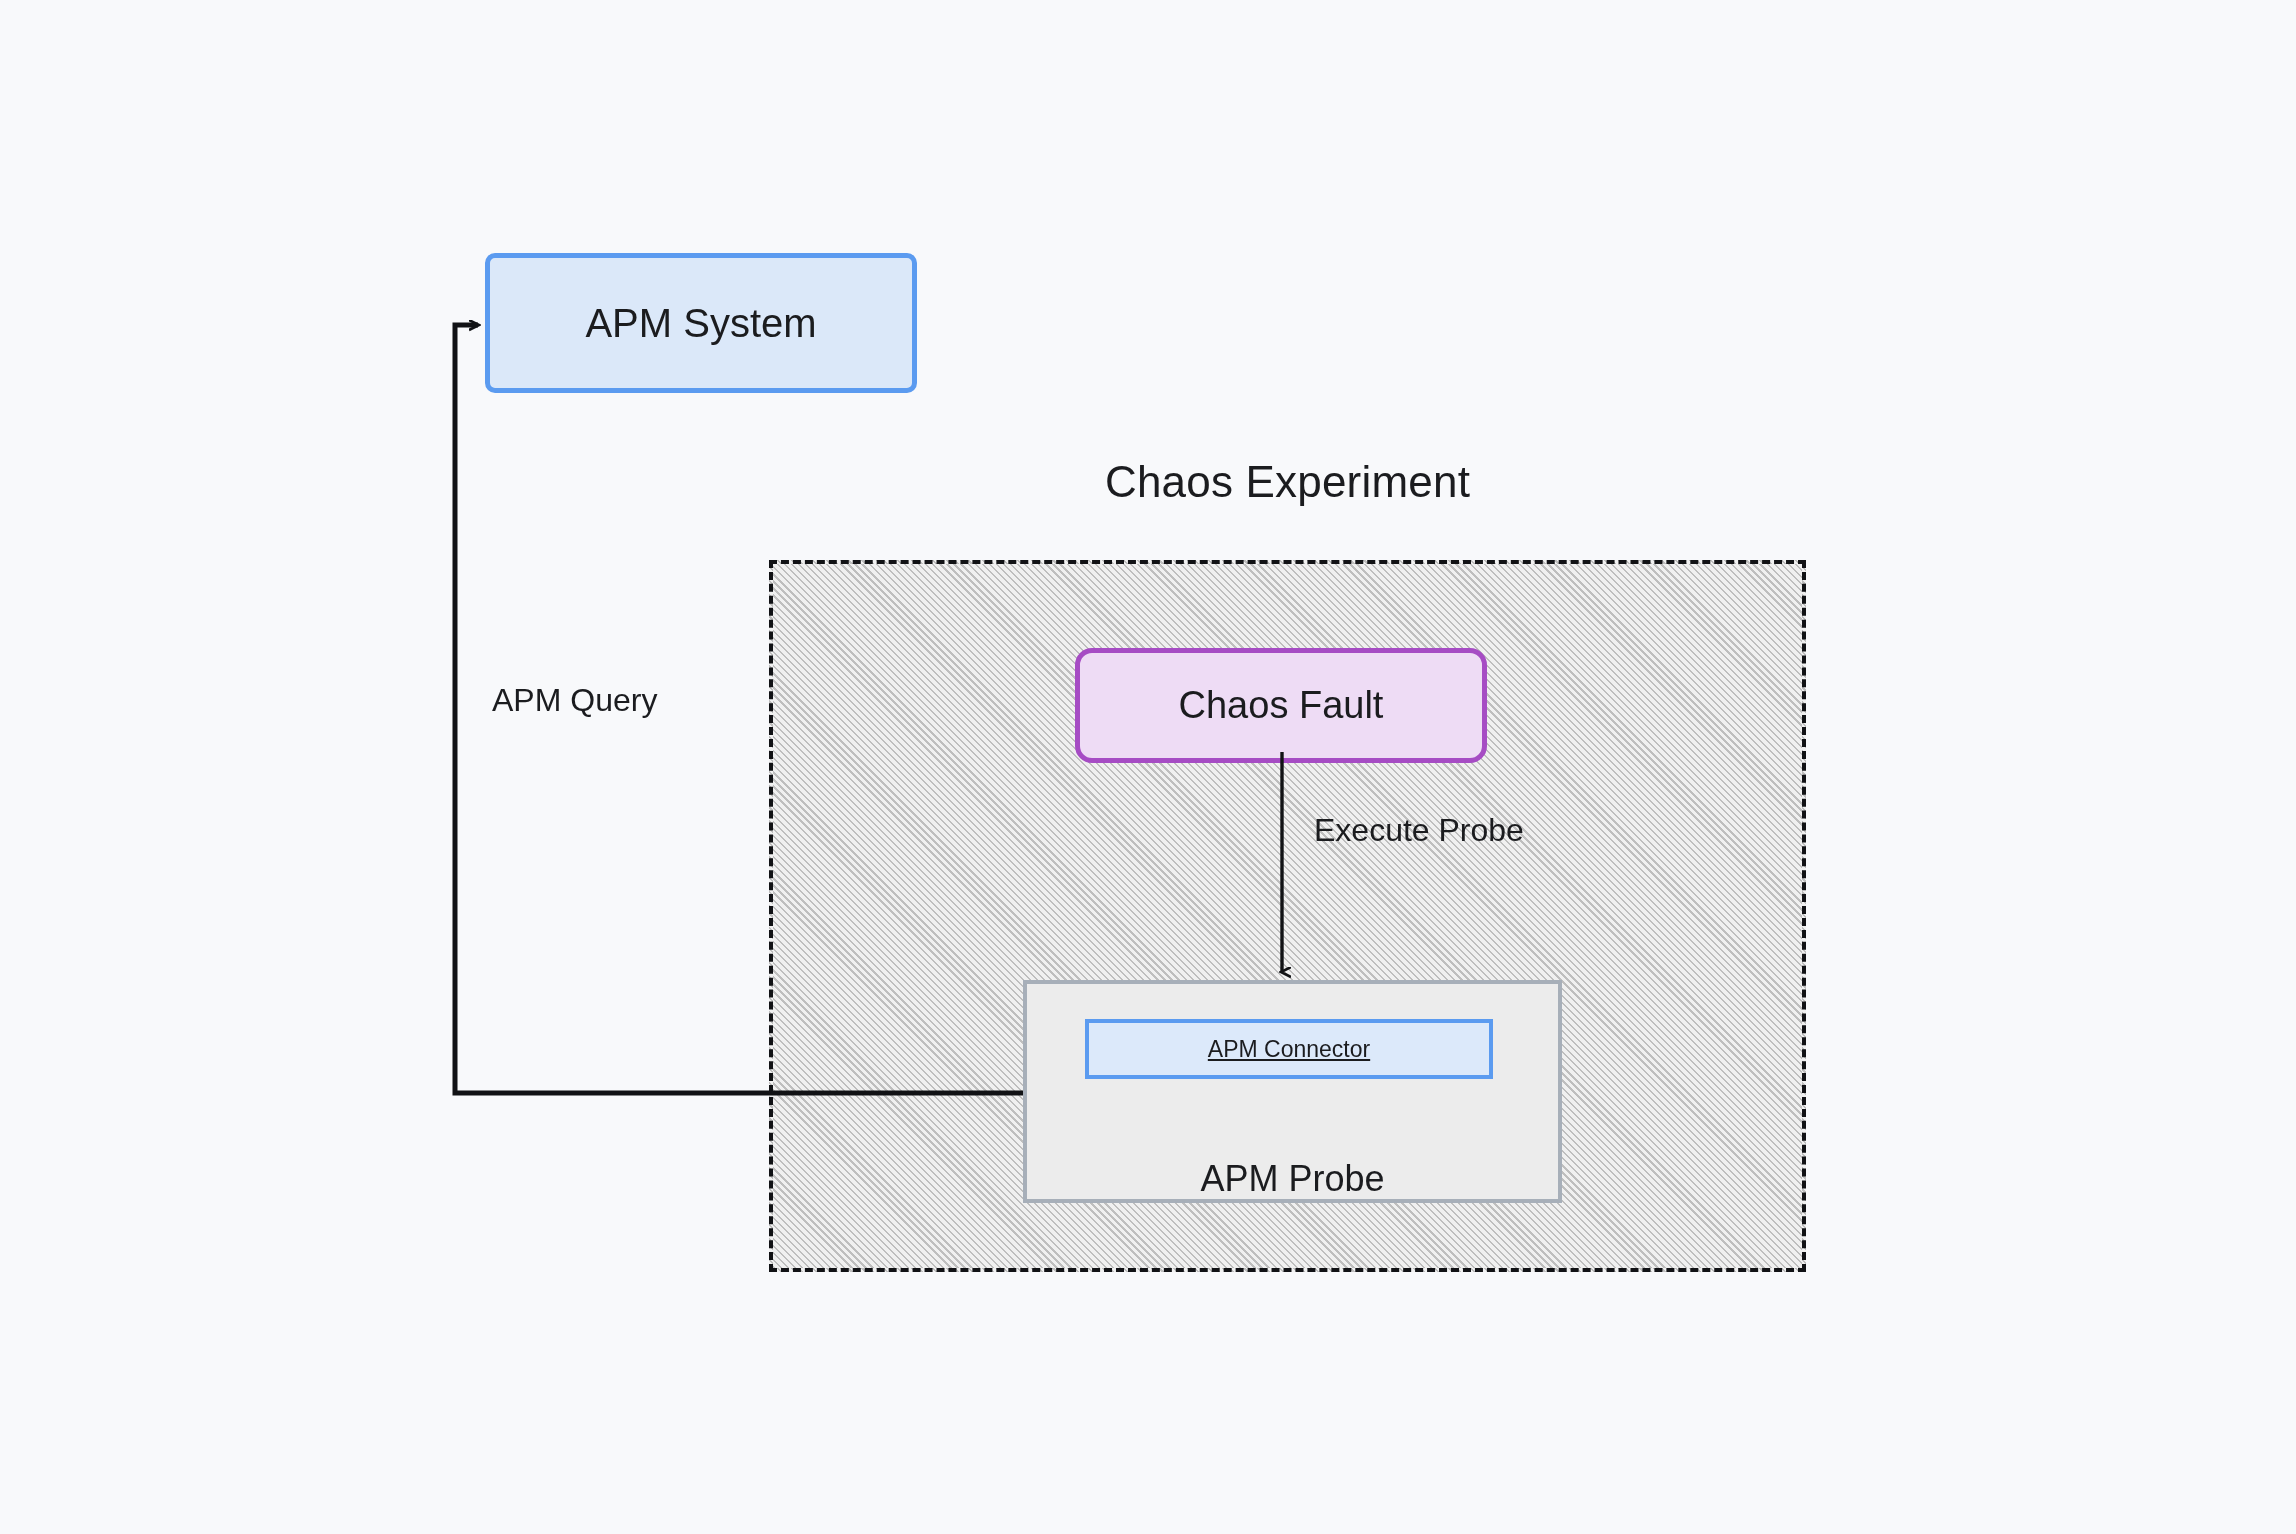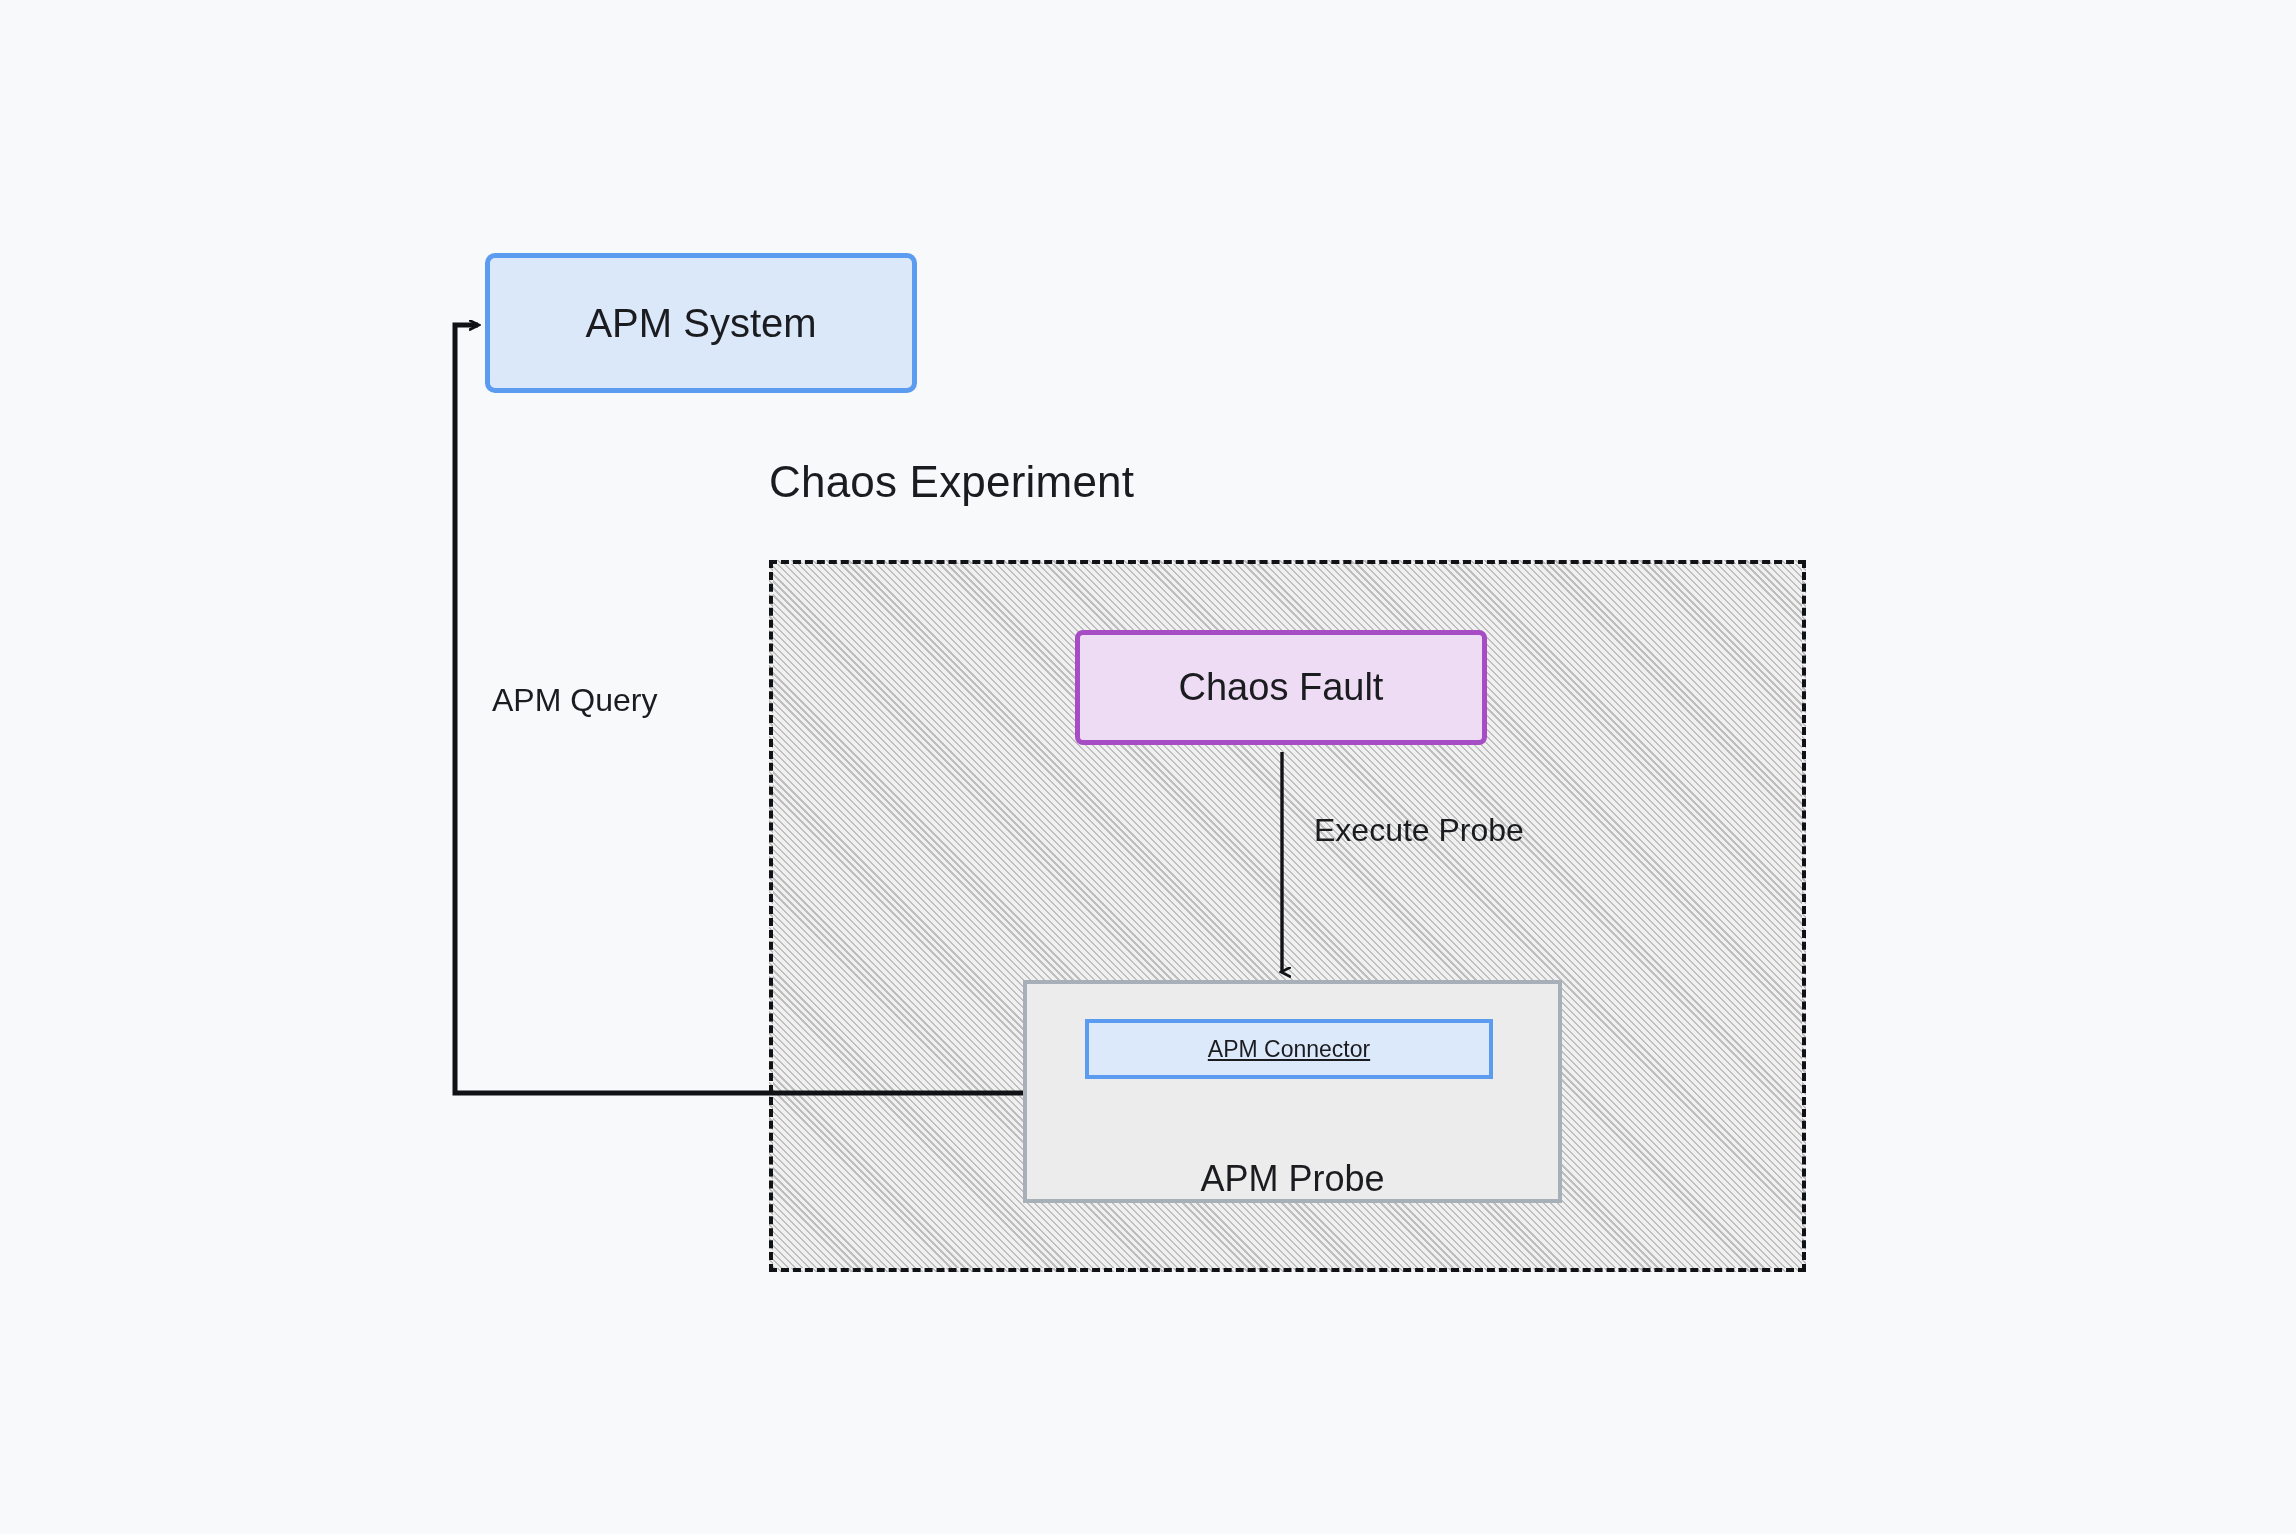--- a/index.html
+++ b/index.html
@@ -18,21 +18,21 @@
     width: 2296px;
     height: 1534px;
   }
 
   
   #chaos-title {
     position: absolute;
     left: 769px;
     top: 457px;
     width: 1037px;
-    text-align: left;
+    text-align: center;
     font-size: 44px;
     color: #1b1c1f;
     letter-spacing: 0.2px;
     white-space: nowrap;
   }
 
   
   #chaos-experiment {
     position: absolute;
     left: 769px;
@@ -65,27 +65,27 @@
     align-items: center;
     justify-content: center;
     font-size: 40px;
     color: #1b1c1f;
   }
 
   
   #chaos-fault {
     position: absolute;
     left: 1075px;
-    top: 630px;
+    top: 648px;
     width: 412px;
     height: 115px;
     box-sizing: border-box;
     background: #eedcf5;
     border: 5px solid #a64cc4;
-    border-radius: 8px;
+    border-radius: 17px;
     display: flex;
     align-items: center;
     justify-content: center;
     font-size: 38px;
     color: #1b1c1f;
   }
 
   
   #apm-probe {
     position: absolute;

